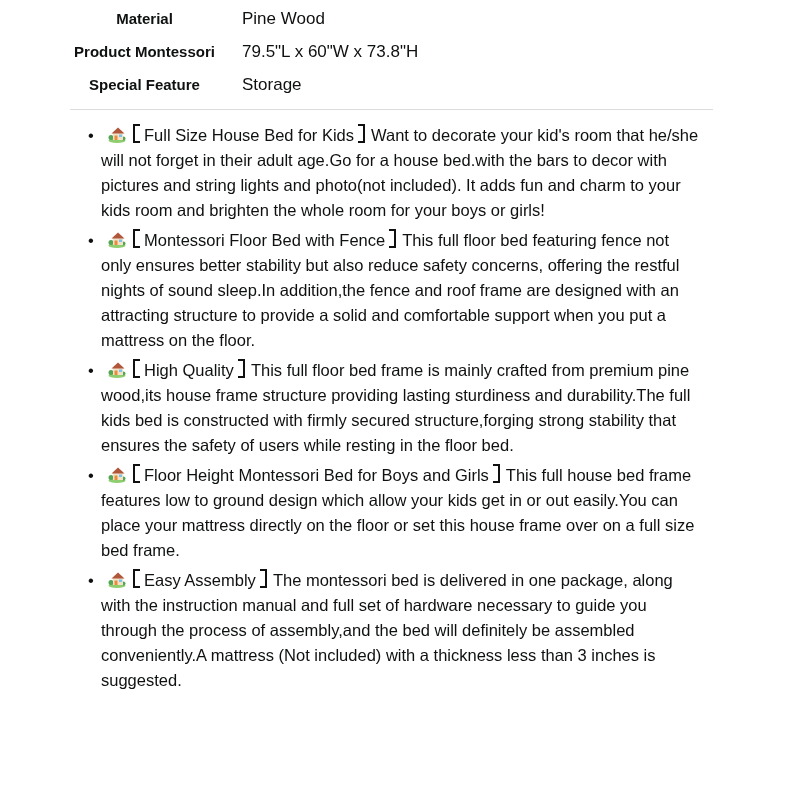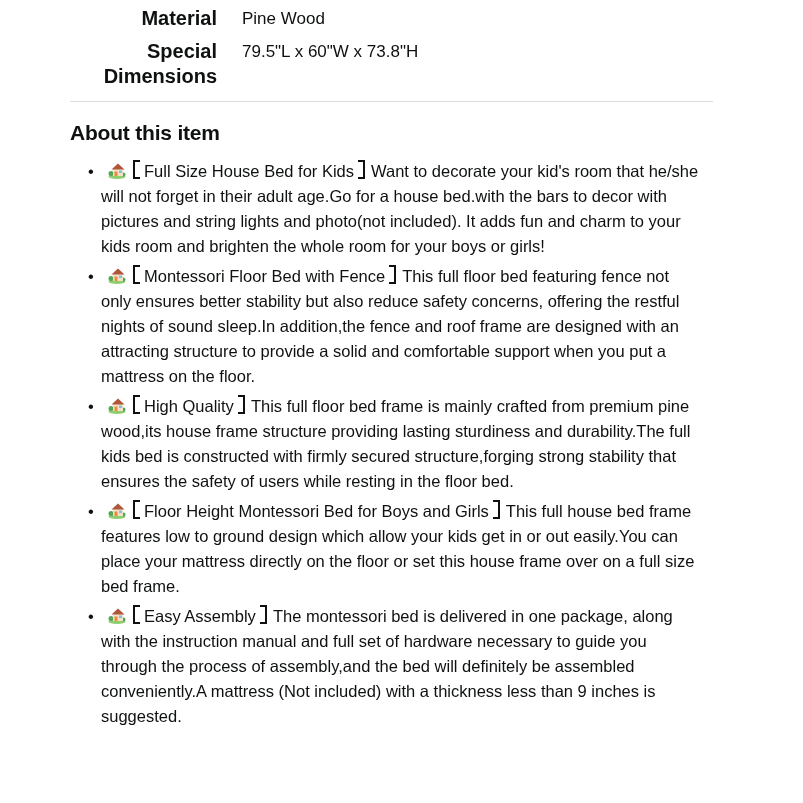--- a/index.html
+++ b/index.html
@@ -23,24 +23,24 @@
   
   table.specs {
     border-collapse: collapse;
     margin-left: 2px;
     width: 100%;
   }
   table.specs th {
     width: 170px;
     box-sizing: border-box;
     padding: 4px 25px 4px 0;
-    text-align: right;
+    text-align: center;
     vertical-align: top;
     font-weight: 700;
-    font-size: 20px;
+    font-size: 15px;
     line-height: 25px;
   }
   table.specs td {
     padding: 4px 0;
     vertical-align: top;
     font-size: 17px;
     line-height: 25px;
   }
 
   
@@ -113,29 +113,32 @@
 
 <div class="page">
 
   <table class="specs">
     <tbody>
       <tr>
         <th>Material</th>
         <td>Pine Wood</td>
       </tr>
       <tr>
-        <th>Special Dimensions</th>
+        <th>Product Montessori</th>
         <td>79.5"L x 60"W x 73.8"H</td>
+      </tr>
+      <tr>
+        <th>Special Feature</th>
+        <td>Storage</td>
       </tr>
     </tbody>
   </table>
 
   <hr class="divider">
 
-  <h2 class="about-heading">About this item</h2>
 
   <ul class="about-list">
 
     <li>
       <span class="house-icon"><svg width="18" height="17" viewBox="0 0 36 34" aria-hidden="true">
             <ellipse cx="18" cy="29" rx="17" ry="5" fill="#8FCE6F"></ellipse>
             <circle cx="6" cy="23" r="5" fill="#55A556"></circle>
             <circle cx="31" cy="25" r="4" fill="#55A556"></circle>
             <rect x="10" y="13" width="20" height="15" fill="#F3E2C7"></rect>
             <polygon points="7,15 20,3 33,15" fill="#B0563B"></polygon>
@@ -182,17 +185,17 @@
 
     <li>
       <span class="house-icon"><svg width="18" height="17" viewBox="0 0 36 34" aria-hidden="true">
             <ellipse cx="18" cy="29" rx="17" ry="5" fill="#8FCE6F"></ellipse>
             <circle cx="6" cy="23" r="5" fill="#55A556"></circle>
             <circle cx="31" cy="25" r="4" fill="#55A556"></circle>
             <rect x="10" y="13" width="20" height="15" fill="#F3E2C7"></rect>
             <polygon points="7,15 20,3 33,15" fill="#B0563B"></polygon>
             <rect x="13" y="19" width="6" height="9" fill="#E98A3C"></rect>
             <rect x="22" y="17" width="6" height="5" fill="#7EC3E8"></rect>
-          </svg></span><span class="feature-title">Easy Assembly</span><span class="feature-text">The montessori bed is delivered in one package, along with the instruction manual and full set of hardware necessary to guide you through the process of assembly,and the bed will definitely be assembled conveniently.A mattress (Not included) with a thickness less than 9 inches is suggested.</span>
+          </svg></span><span class="feature-title">Easy Assembly</span><span class="feature-text">The montessori bed is delivered in one package, along with the instruction manual and full set of hardware necessary to guide you through the process of assembly,and the bed will definitely be assembled conveniently.A mattress (Not included) with a thickness less than 3 inches is suggested.</span>
     </li>
 
   </ul>
 </div>
 
 </body></html>

